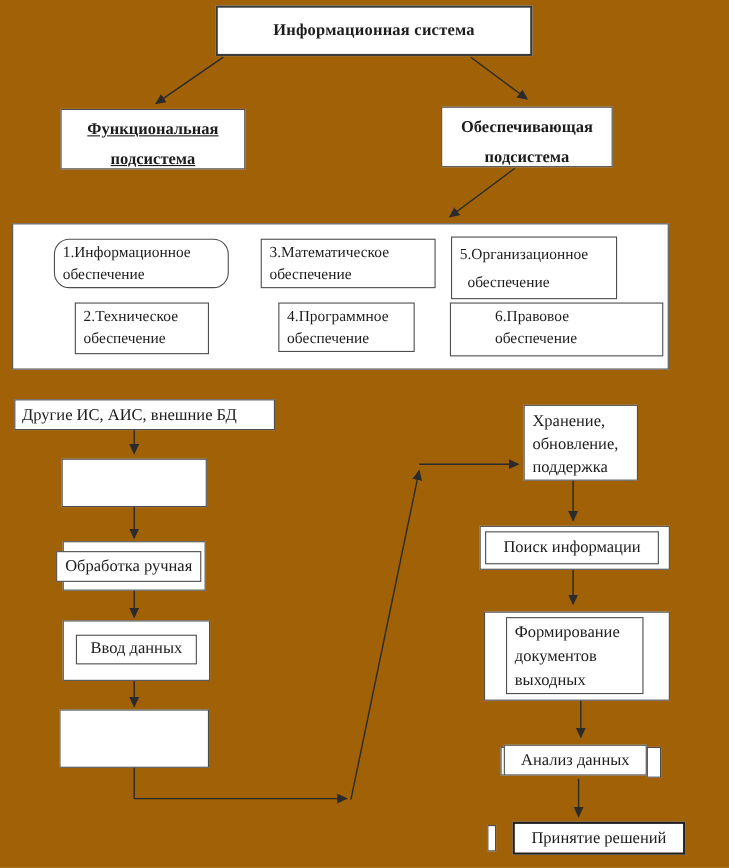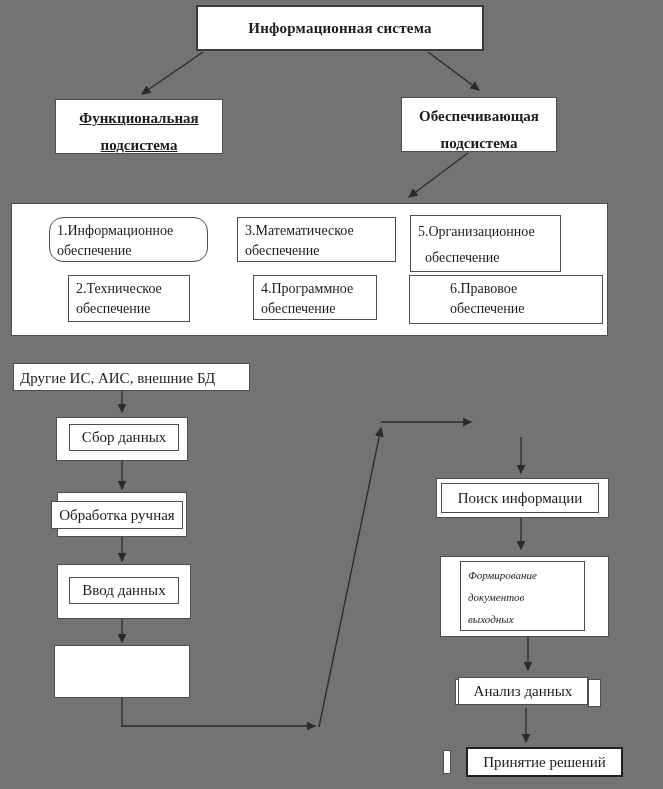--- a/index.html
+++ b/index.html
@@ -1,19 +1,19 @@
 <!DOCTYPE html>
 <html><head>
 <meta charset="utf-8">
 <style>
   html,body{margin:0;padding:0;background:#ffffff;}
   .stage{
     position:relative;
     width:663px;height:789px;
-    background:#737373;
+    background:#a16207;
     font-family:"Liberation Serif","DejaVu Serif",serif;
     color:#1c1c1c;
     overflow:hidden;
   }
   .overlay{position:absolute;left:0;top:0;z-index:5;pointer-events:none;}
   .box{
     position:absolute;
     box-sizing:border-box;
     background:#ffffff;
     border:1.4px solid #4d4d4d;
@@ -30,21 +30,21 @@
   .sub{font-size:14px;padding:3px 7px;z-index:2;}
   .sub .ln{display:block;line-height:20px;}
   .sub-tall .ln{line-height:26px;}
   .sub-tall .ln2{padding-left:7px;}
   .plain{z-index:2;}
   .front{z-index:3;}
   .tab{z-index:2;}
   .leftpad{padding:2px 6px;line-height:24px;}
   .storage{padding:4px 7px;}
   .storage .ln{display:block;line-height:21px;font-size:15px;}
-  .docbox .ln{display:block;line-height:22px;font-size:11px;font-style:italic;}
+  .docbox .ln{display:block;line-height:22px;font-size:15px;}
   .thick{border:2.3px solid #1f1f1f;}
 </style>
 </head>
 <body>
 
 <div class="stage">
 
   <svg class="overlay" width="663" height="789" viewBox="0 0 663 789">
     <defs>
       <marker id="ah" markerWidth="8" markerHeight="8" refX="6.5" refY="3.5" orient="auto">
@@ -113,36 +113,38 @@
   <div class="box sub" style="left:409px;top:275px;width:194px;height:49px;padding-left:40px;">
     <span class="ln">6.Правовое</span>
     <span class="ln">обеспечение</span>
   </div>
 
   <div class="box leftpad" style="left:13px;top:363px;width:237px;height:28px;">
     <span>Другие ИС, АИС, внешние БД</span>
   </div>
 
   <div class="box plain" style="left:56px;top:417px;width:132px;height:44px;"></div>
-  <div class="box center front" style="left:69px;top:424px;width:110px;height:27px;">
-    <span>Сбор данных</span>
-  </div>
 
   <div class="box plain" style="left:57px;top:492px;width:130px;height:45px;"></div>
   <div class="box center front" style="left:51px;top:501px;width:132px;height:28px;">
     <span>Обработка ручная</span>
   </div>
 
   <div class="box plain" style="left:57px;top:564px;width:134px;height:55px;"></div>
   <div class="box center front" style="left:69px;top:577px;width:110px;height:27px;">
     <span>Ввод данных</span>
   </div>
 
   <div class="box plain" style="left:54px;top:645px;width:136px;height:53px;"></div>
 
+  <div class="box storage" style="left:476px;top:368px;width:104px;height:69px;">
+    <span class="ln">Хранение,</span>
+    <span class="ln">обновление,</span>
+    <span class="ln">поддержка</span>
+  </div>
 
   <div class="box plain" style="left:436px;top:478px;width:173px;height:40px;"></div>
   <div class="box center front" style="left:441px;top:483px;width:158px;height:30px;">
     <span>Поиск информации</span>
   </div>
 
   <div class="box plain" style="left:440px;top:556px;width:169px;height:81px;"></div>
   <div class="box front docbox" style="left:460px;top:561px;width:125px;height:70px;padding:2px 7px;">
     <span class="ln">Формирование</span>
     <span class="ln">документов</span>

